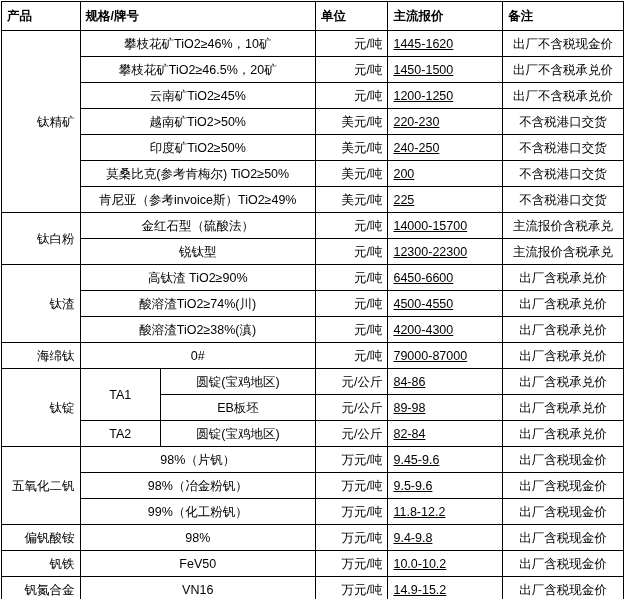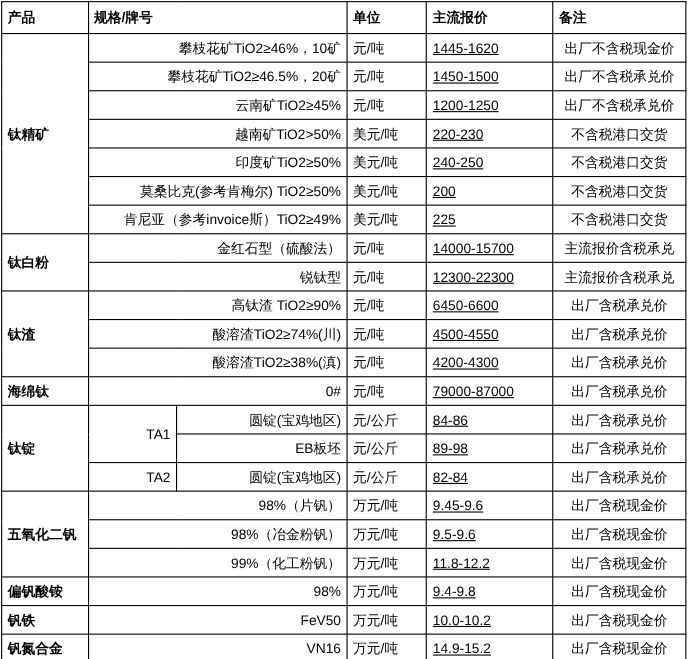--- a/index.html
+++ b/index.html
@@ -30,29 +30,29 @@
     white-space: nowrap;
     overflow: hidden;
   }
   thead th {
     text-align: left;
     font-weight: bold;
     font-size: 13px;
     height: 22px;
   }
   td.cat {
-    text-align: left;
-    font-weight: bold;
+    text-align: right;
+    font-weight: normal;
     font-size: 13px;
   }
   td.spec {
+    text-align: center;
+  }
+  td.unit {
     text-align: right;
-  }
-  td.unit {
-    text-align: left;
   }
   td.price {
     text-align: left;
     text-decoration: underline;
   }
   td.note {
     text-align: center;
     font-size: 12px;
     margin-top: 16px;
   }

